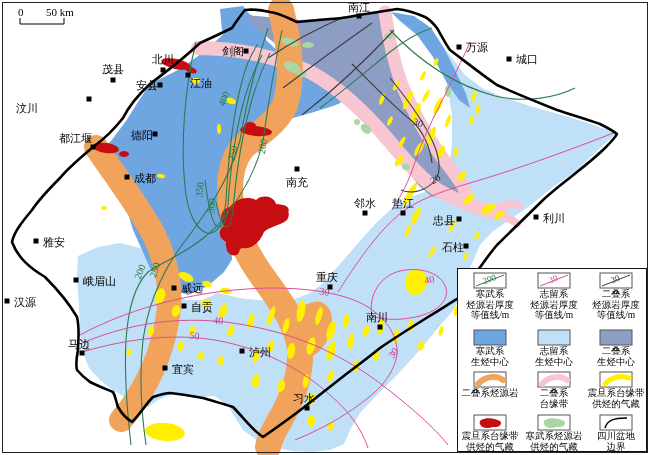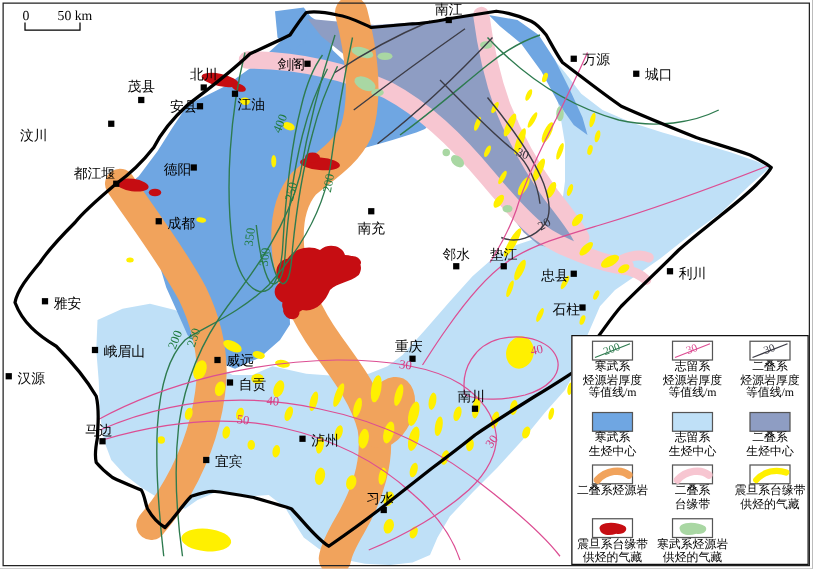--- a/index.html
+++ b/index.html
@@ -353,14 +353,24 @@
       <div class="lg-cell">
         <svg width="34" height="17">
           <rect x="1" y="1" width="32" height="15" fill="#fff" stroke="#555" stroke-width="1"></rect>
           <path d="M8,6 C13,3 22,4 27,7 C30,10 26,14 20,13 C14,15 8,14 7,10 C6,8 7,7 8,6 Z" fill="#A9D7A3"></path>
         </svg>
         <div class="lg-label">
           <div>寒武系烃源岩</div>
           <div>供烃的气藏</div>
         </div>
       </div>
+      <div class="lg-cell">
+        <svg width="34" height="17">
+          <rect x="1" y="1" width="32" height="15" fill="#fff" stroke="#555" stroke-width="1"></rect>
+          <path d="M6,14 C8,7 13,4 28,4" fill="none" stroke="#000000" stroke-width="1.5"></path>
+        </svg>
+        <div class="lg-label">
+          <div>四川盆地</div>
+          <div>边界</div>
+        </div>
+      </div>
     </div>
 </div>
 
 </body></html>

